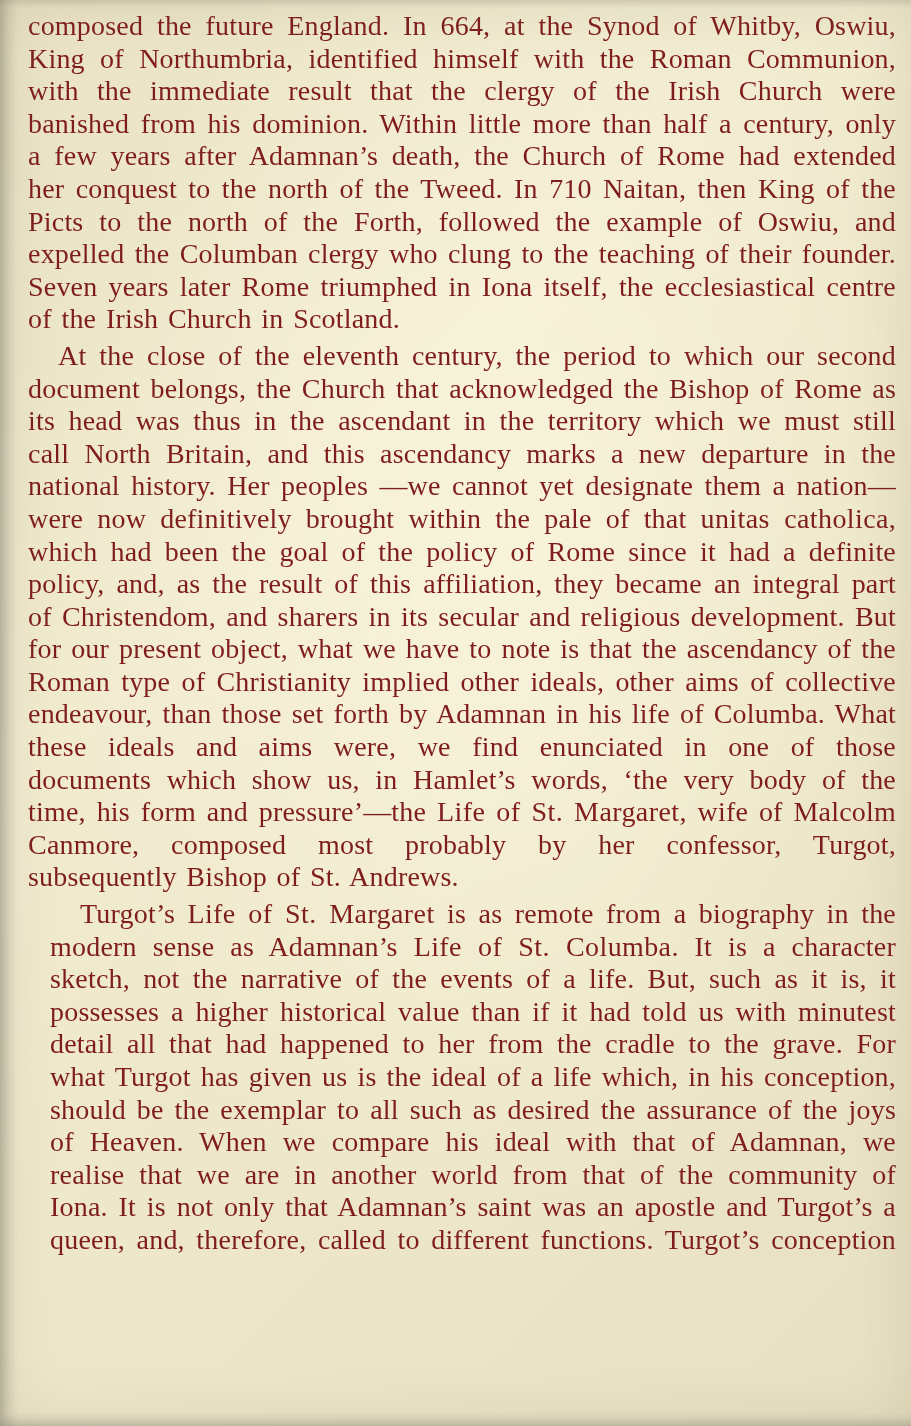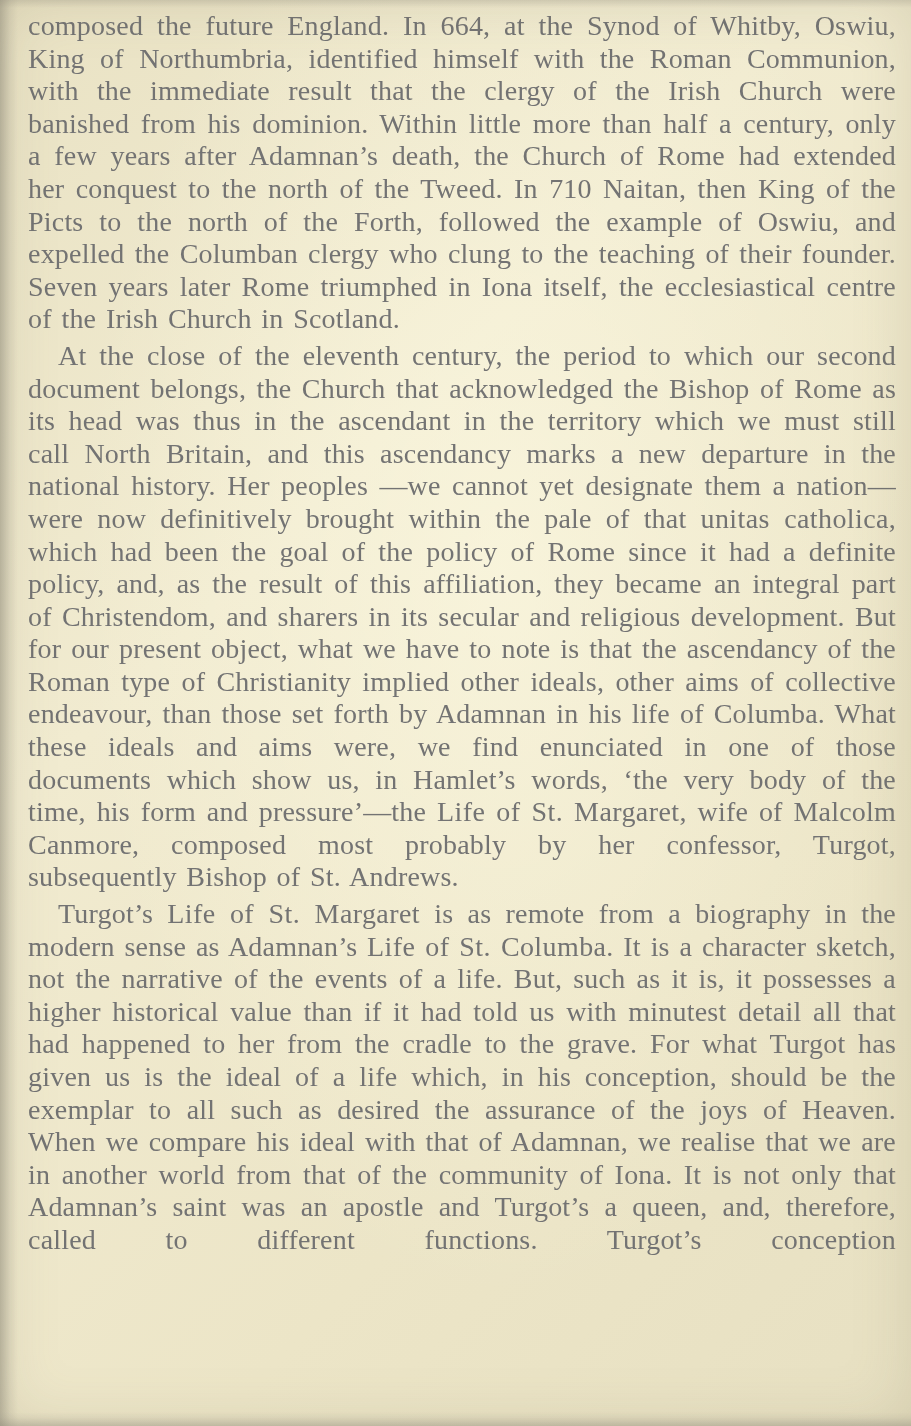--- a/index.html
+++ b/index.html
@@ -44,35 +44,36 @@
     box-shadow: inset 0 0 60px rgba(120,110,80,0.18);
     pointer-events: none;
   }
   .page-text {
     position: absolute;
     left: 28px;
     top: 10px;
     right: 15px;
     bottom: 26px;
     overflow: hidden;
-    color: #737373;
+    color: #7f1d1d;
     font-size: 28px;
     line-height: 32.6px;
     text-align: justify;
     word-spacing: 2.5px;
     letter-spacing: 0.2px;
   }
   .page-text p {
     margin: 0 0 4px 0;
   }
   .page-text p.indent {
     text-indent: 30px;
   }
   .page-text p.jlast {
     text-align-last: justify;
+    margin-left: 22px;
   }
   .it {
     letter-spacing: 0.4px;
   }
 </style>
 </head>
 <body>
 
 <div class="page-text">
     <p class=""><span>composed the future England.  In 664, at the Synod of Whitby, Oswiu, King of Northumbria, identified himself with the Roman Communion, with the immediate result that the clergy of the Irish Church were banished from his dominion.  Within little more than half a century, only a few years after Adamnan’s death, the Church of Rome had extended her conquest to the north of the Tweed.  In 710 Naitan, then King of the Picts to the north of the Forth, followed the example of Oswiu, and expelled the Columban clergy who clung to the teaching of their founder. Seven years later Rome triumphed in Iona itself, the ecclesiastical centre of the Irish Church in Scotland.</span></p>

